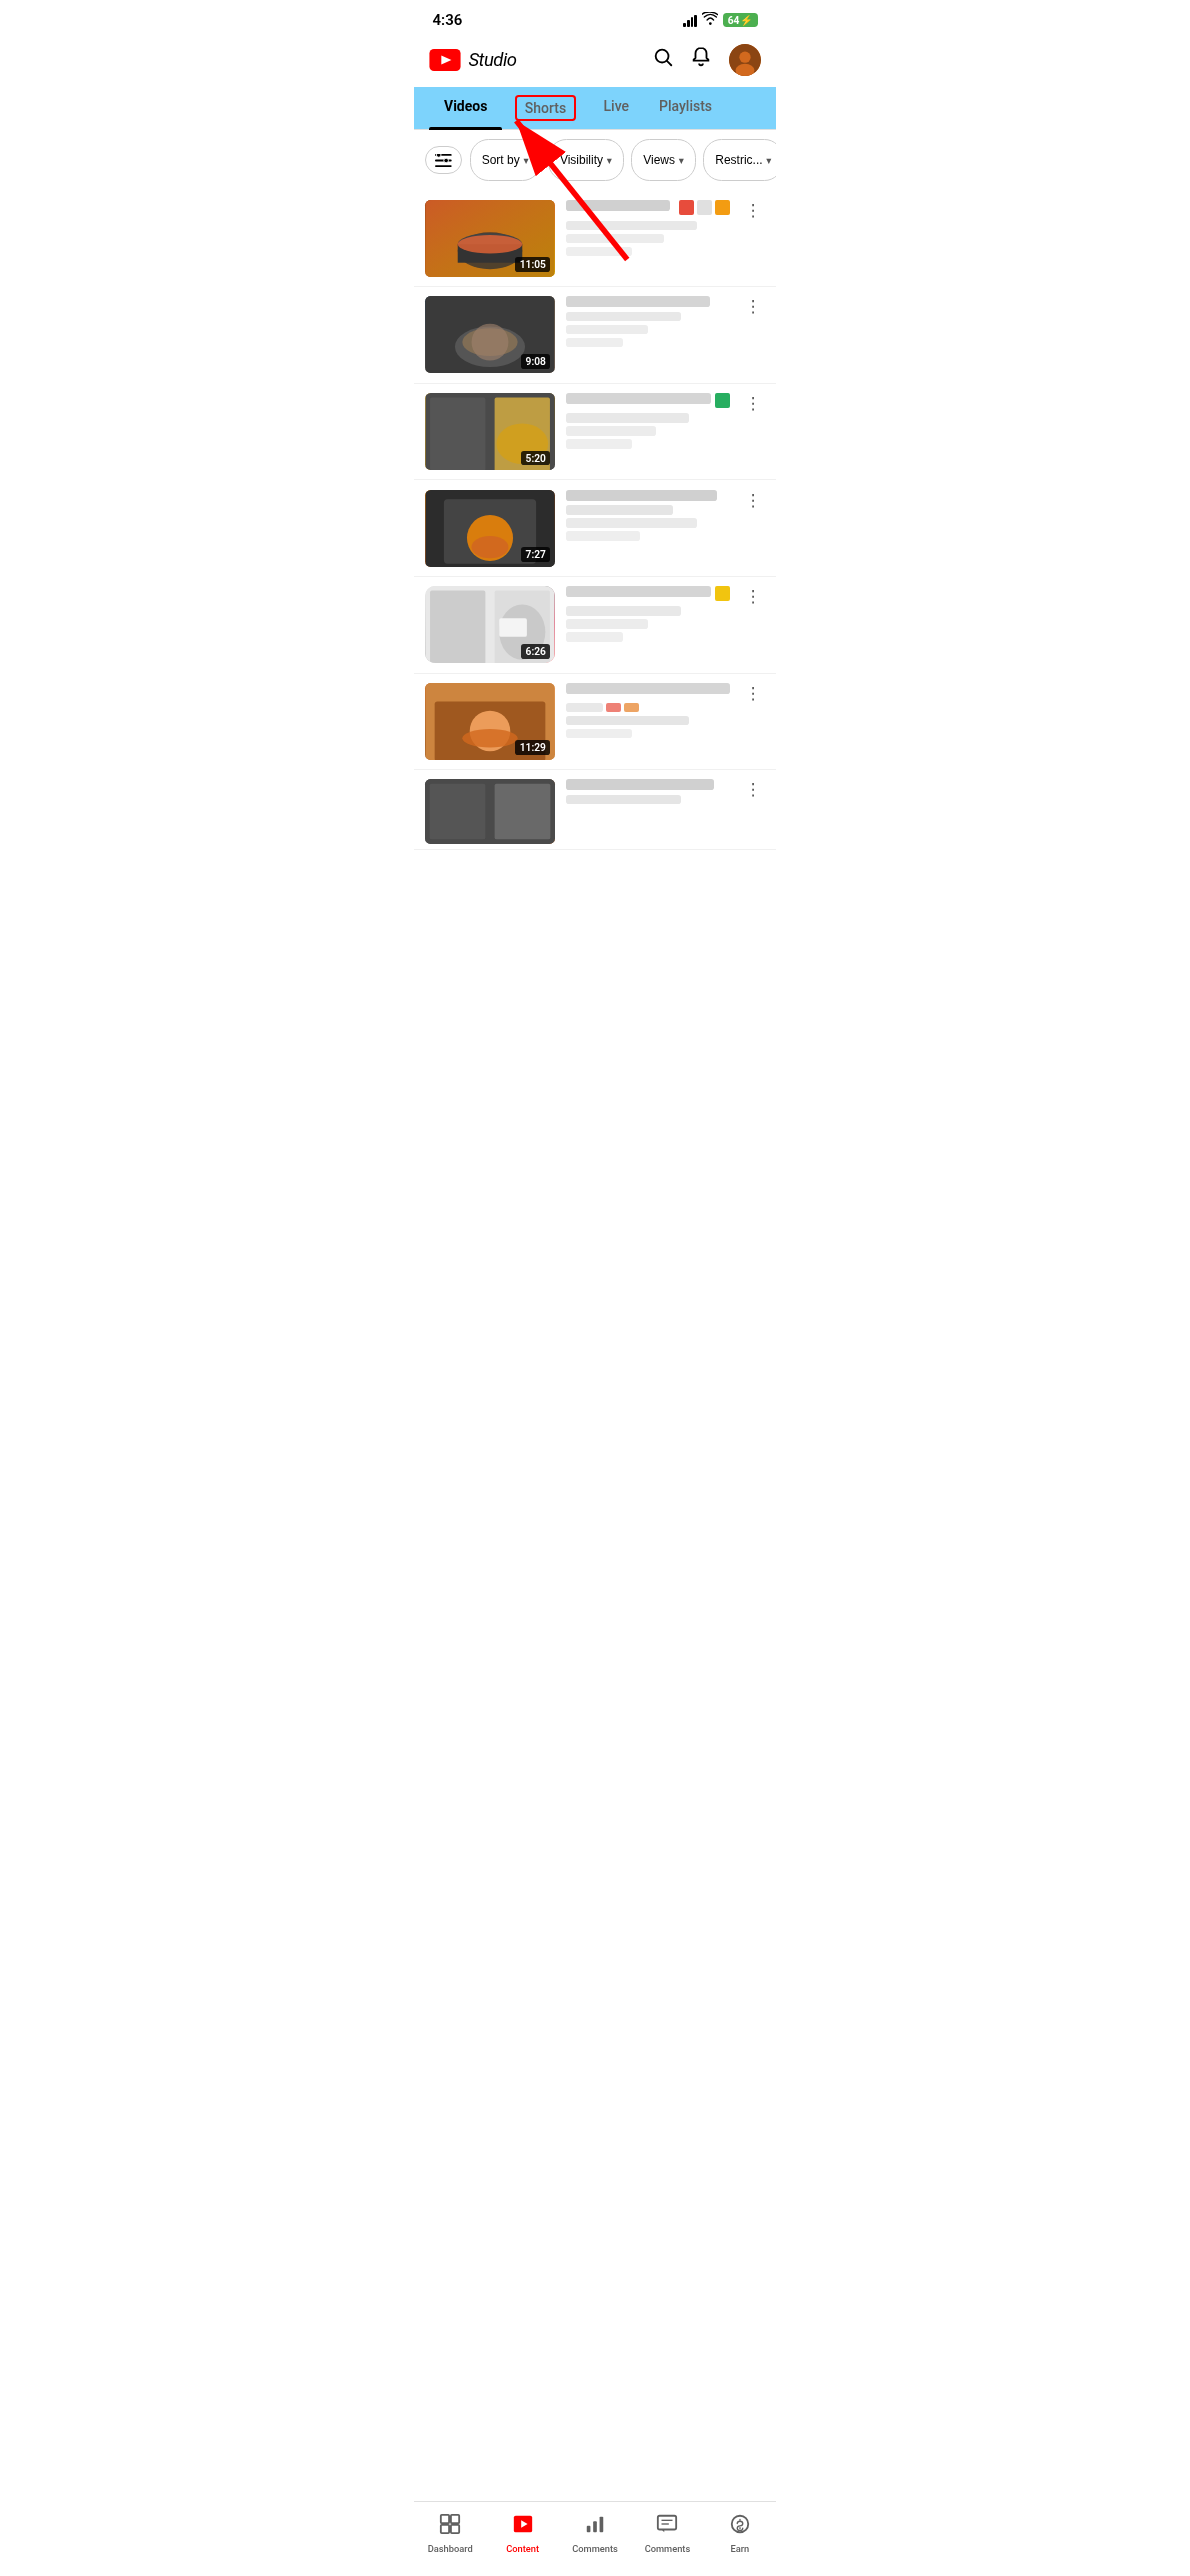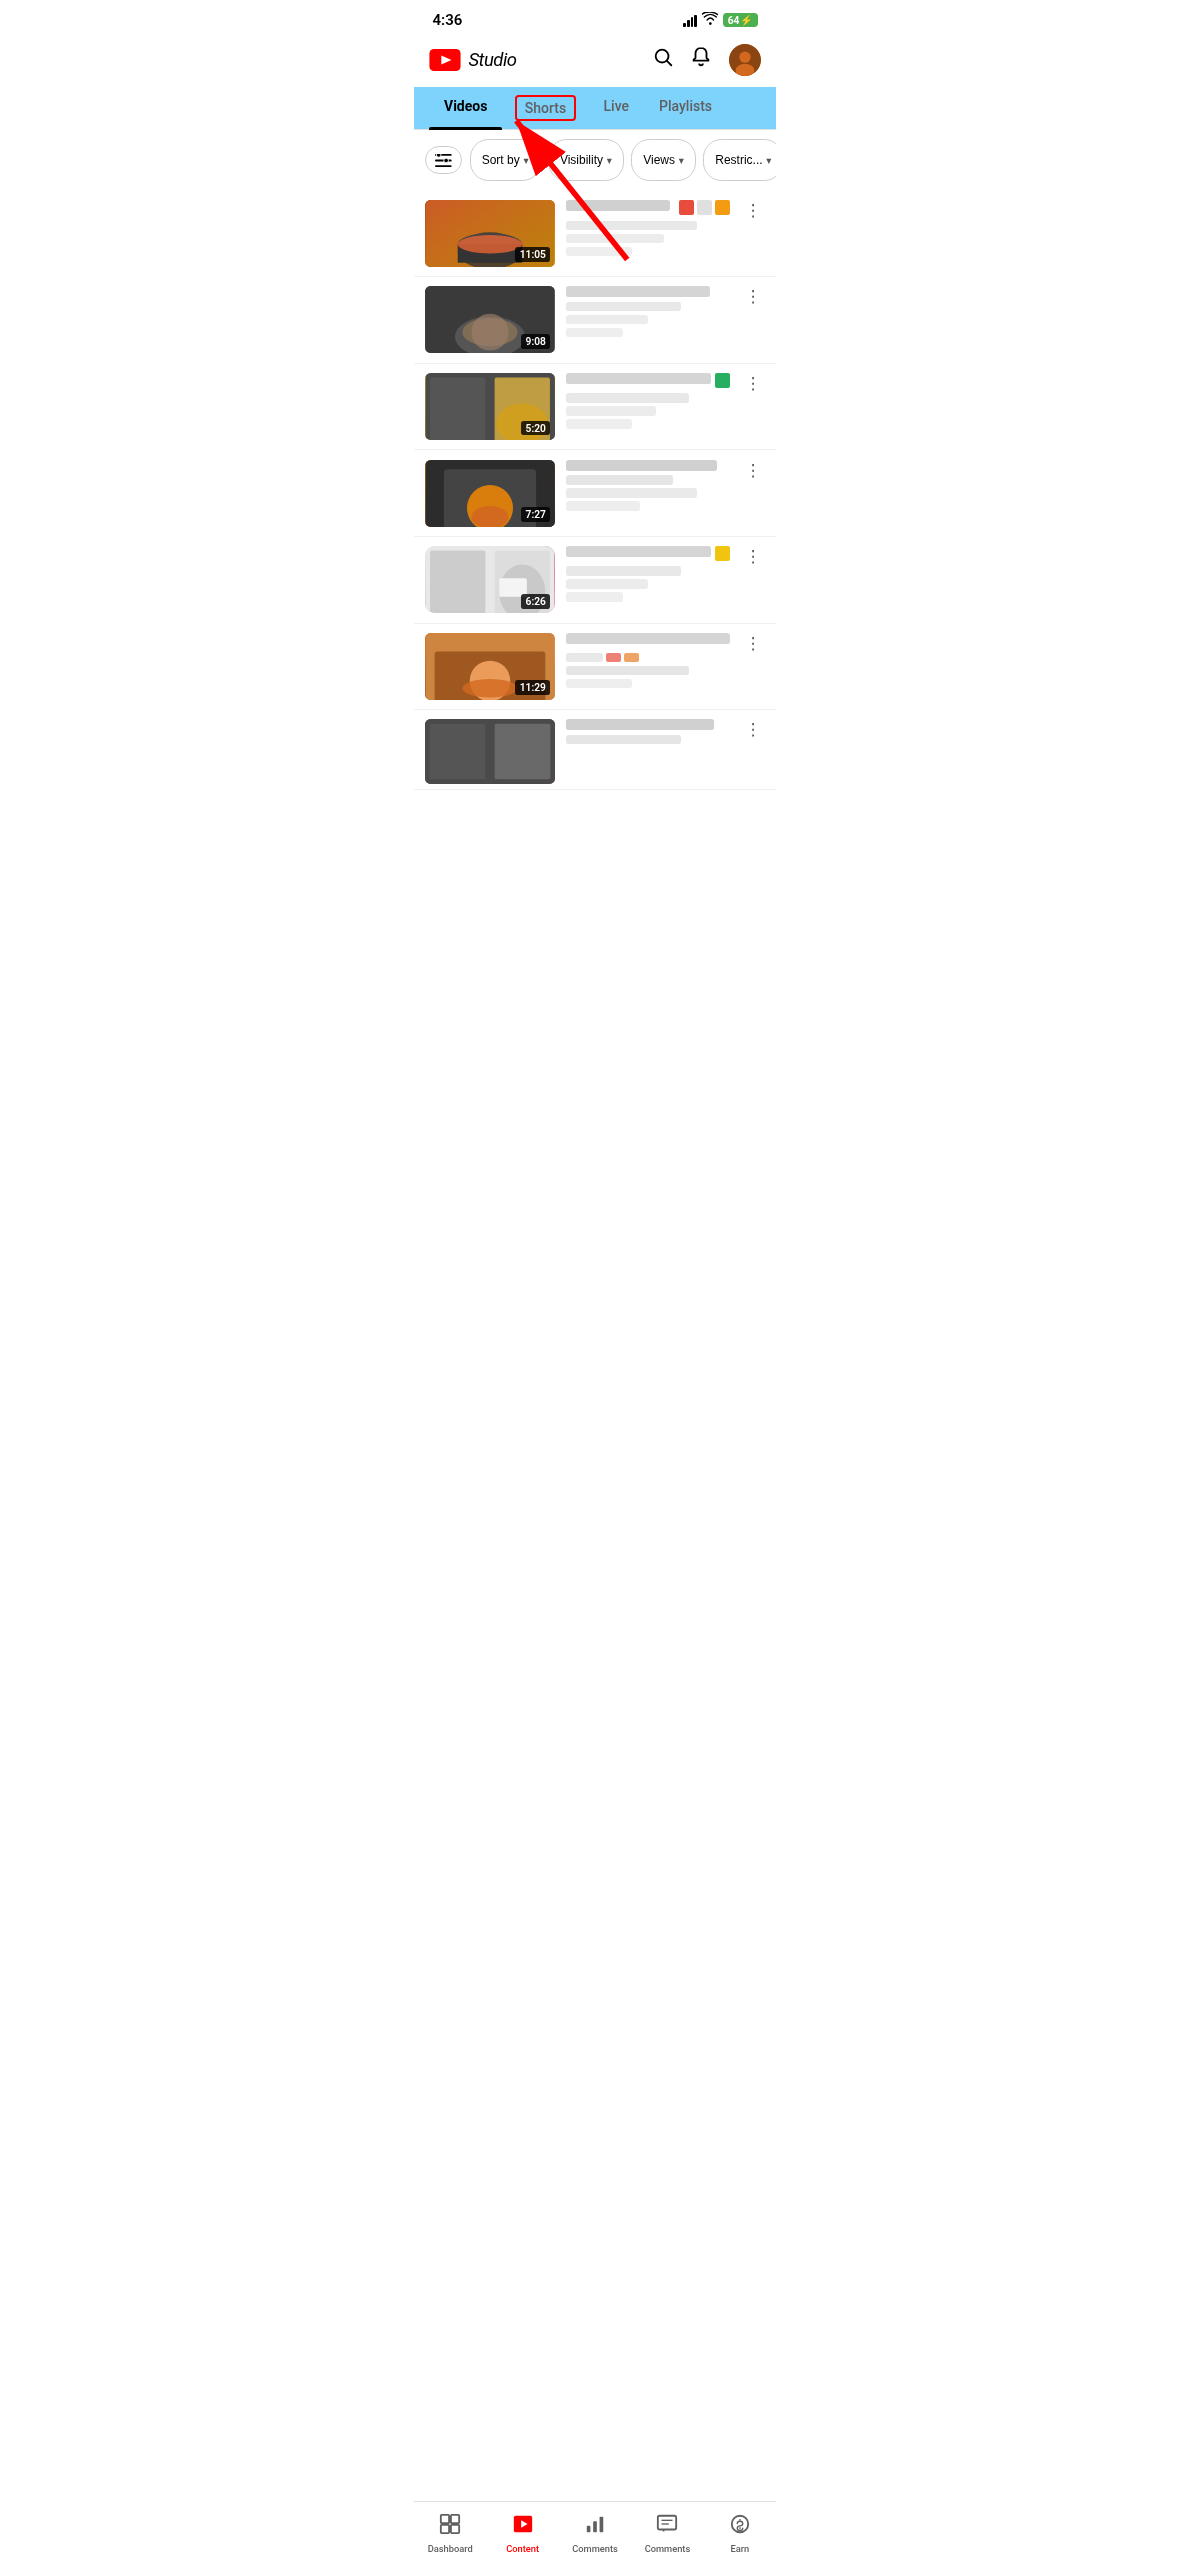--- a/index.html
+++ b/index.html
@@ -177,21 +177,21 @@
       display: flex;
       align-items: flex-start;
       padding: 9.3px 11px;
       border-bottom: 0.9px solid #f0f0f0;
       gap: 11px;
     }
     .thumbnail-wrap {
       position: relative;
       flex-shrink: 0;
       width: 130px;
-      height: 67px;
+      height: 77px;
       border-radius: 5.6px;
       overflow: hidden;
       background: #ccc;
     }
     .duration-badge {
       position: absolute;
       bottom: 4.6px;
       right: 4.6px;
       background: rgba(0,0,0,0.8);
       color: #fff;

